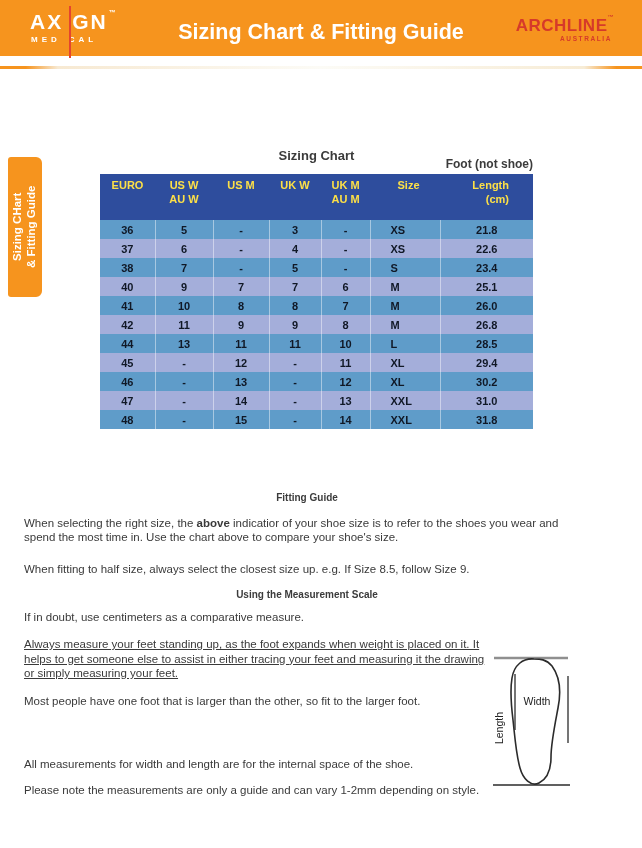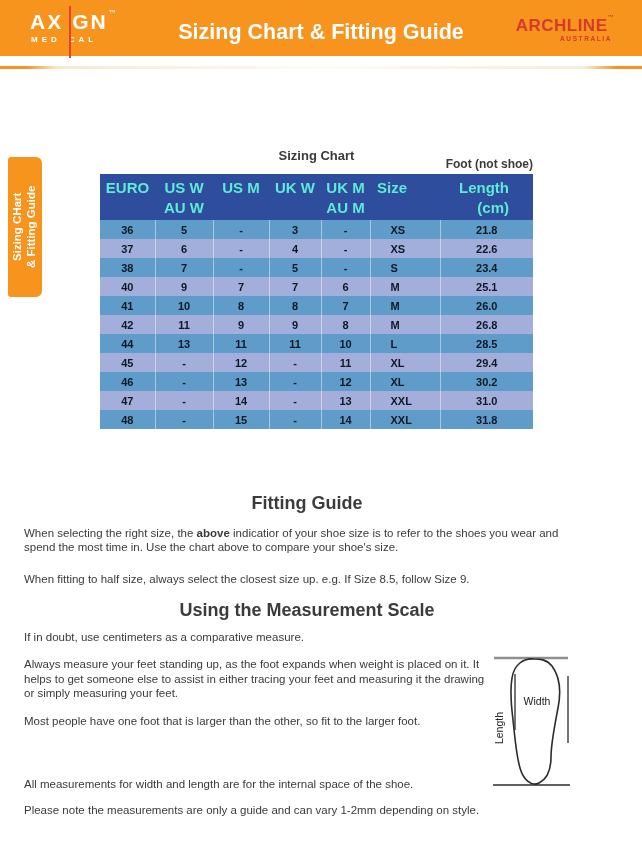--- a/index.html
+++ b/index.html
@@ -47,44 +47,44 @@
   }
 
   
   .chart-area { position:absolute; left:100px; top:148px; width:433px; }
   .chart-title-row { position:relative; height:26px; }
   .chart-title { text-align:center; font-weight:bold; font-size:13px; color:#3b3b3b; }
   .chart-note { position:absolute; right:0; top:9px; font-weight:bold; font-size:12px; color:#3b3b3b; }
 
   table.sizing { border-collapse:collapse; width:433px; table-layout:fixed; }
   table.sizing thead th {
-    background:#2E4D9D; color:#5eead4; font-size:15px; font-weight:bold;
-    vertical-align:top; padding:4px 0 3px 0; line-height:1.3; text-align:center; height:30px;
+    background:#2E4D9D; color:#fde047; font-size:11px; font-weight:bold;
+    vertical-align:top; padding:4px 0 12px 0; line-height:1.3; text-align:center; height:30px;
   }
   table.sizing tbody td {
     height:19px; font-size:11px; font-weight:bold; color:#101826;
     text-align:center; padding:0; vertical-align:middle;
   }
   table.sizing tbody tr:nth-child(odd) td { background:#5F9CC9; }
   table.sizing tbody tr:nth-child(even) td { background:#A4AEDA; }
   table.sizing tbody td + td { border-left:1px solid rgba(255,255,255,0.45); }
-  table.sizing th.col5 { text-align:left; padding-left:7px; }
+  table.sizing th.col5 { text-align:center; padding-left:7px; }
   table.sizing td.col5 { text-align:left; padding-left:20px; }
   table.sizing th.col6 { text-align:right; padding-right:24px; }
 
   
   .content { position:absolute; left:24px; top:484px; width:566px; font-size:11.5px; line-height:1.26; color:#3a3a3a; }
   .content p { margin:0; }
-  .section-heading { margin:0; text-align:center; font-size:18px; font-weight:bold; color:#3b3b3b; }
+  .section-heading { margin:0; text-align:center; font-size:10px; font-weight:bold; color:#3b3b3b; }
   #fg-heading { margin-top:8px; }
   #fg-p1 { margin-top:11px; }
   #fg-p2 { margin-top:17px; }
   #ms-heading { margin-top:13px; }
   #ms-p1 { margin-top:8px; }
-  #ms-p2 { margin-top:13px; max-width:465px; }
+  #ms-p2 { margin-top:13px; max-width:465px;text-decoration:underline; }
   #ms-p3 { margin-top:13px; }
   #ms-p4 { margin-top:49px; }
   #ms-p5 { margin-top:11px; max-width:470px; }
 
   
   .measure-diagram { position:absolute; left:490px; top:648px; width:90px; height:148px; }
 </style>
 </head>
 <body>
 

